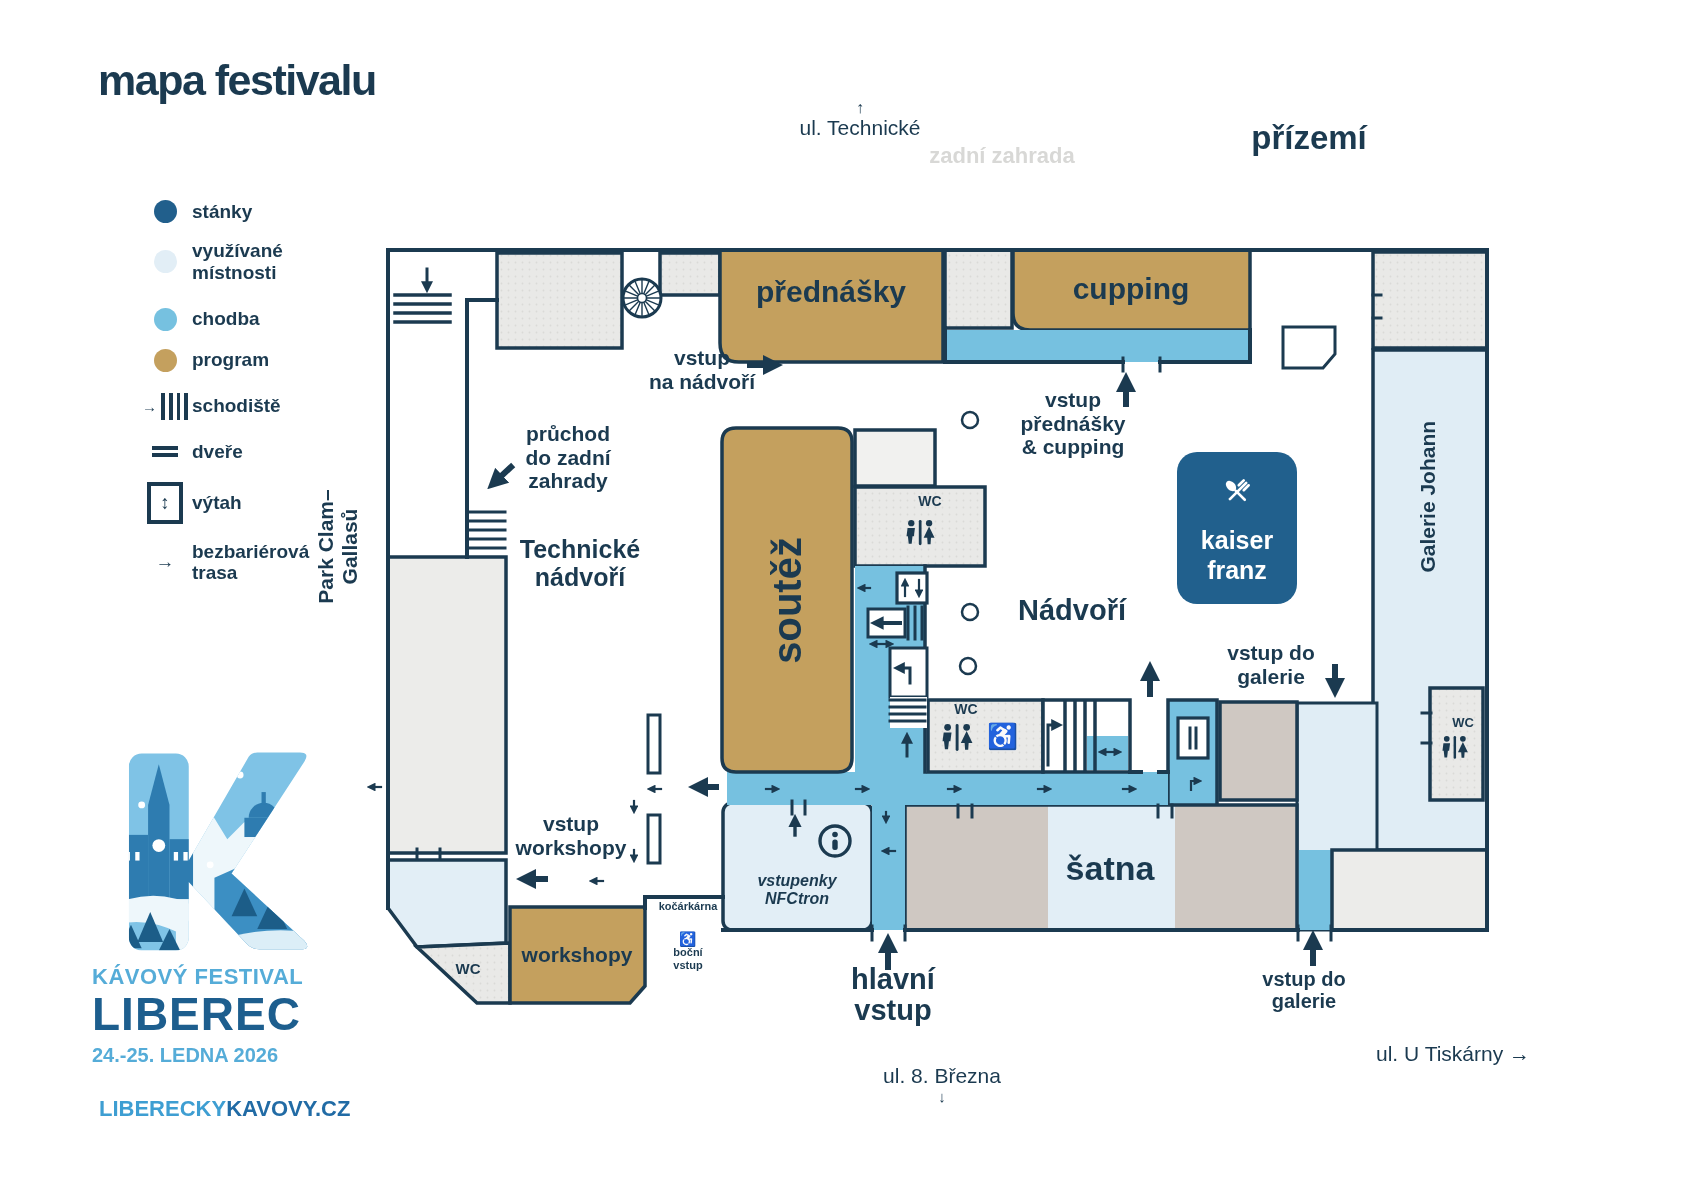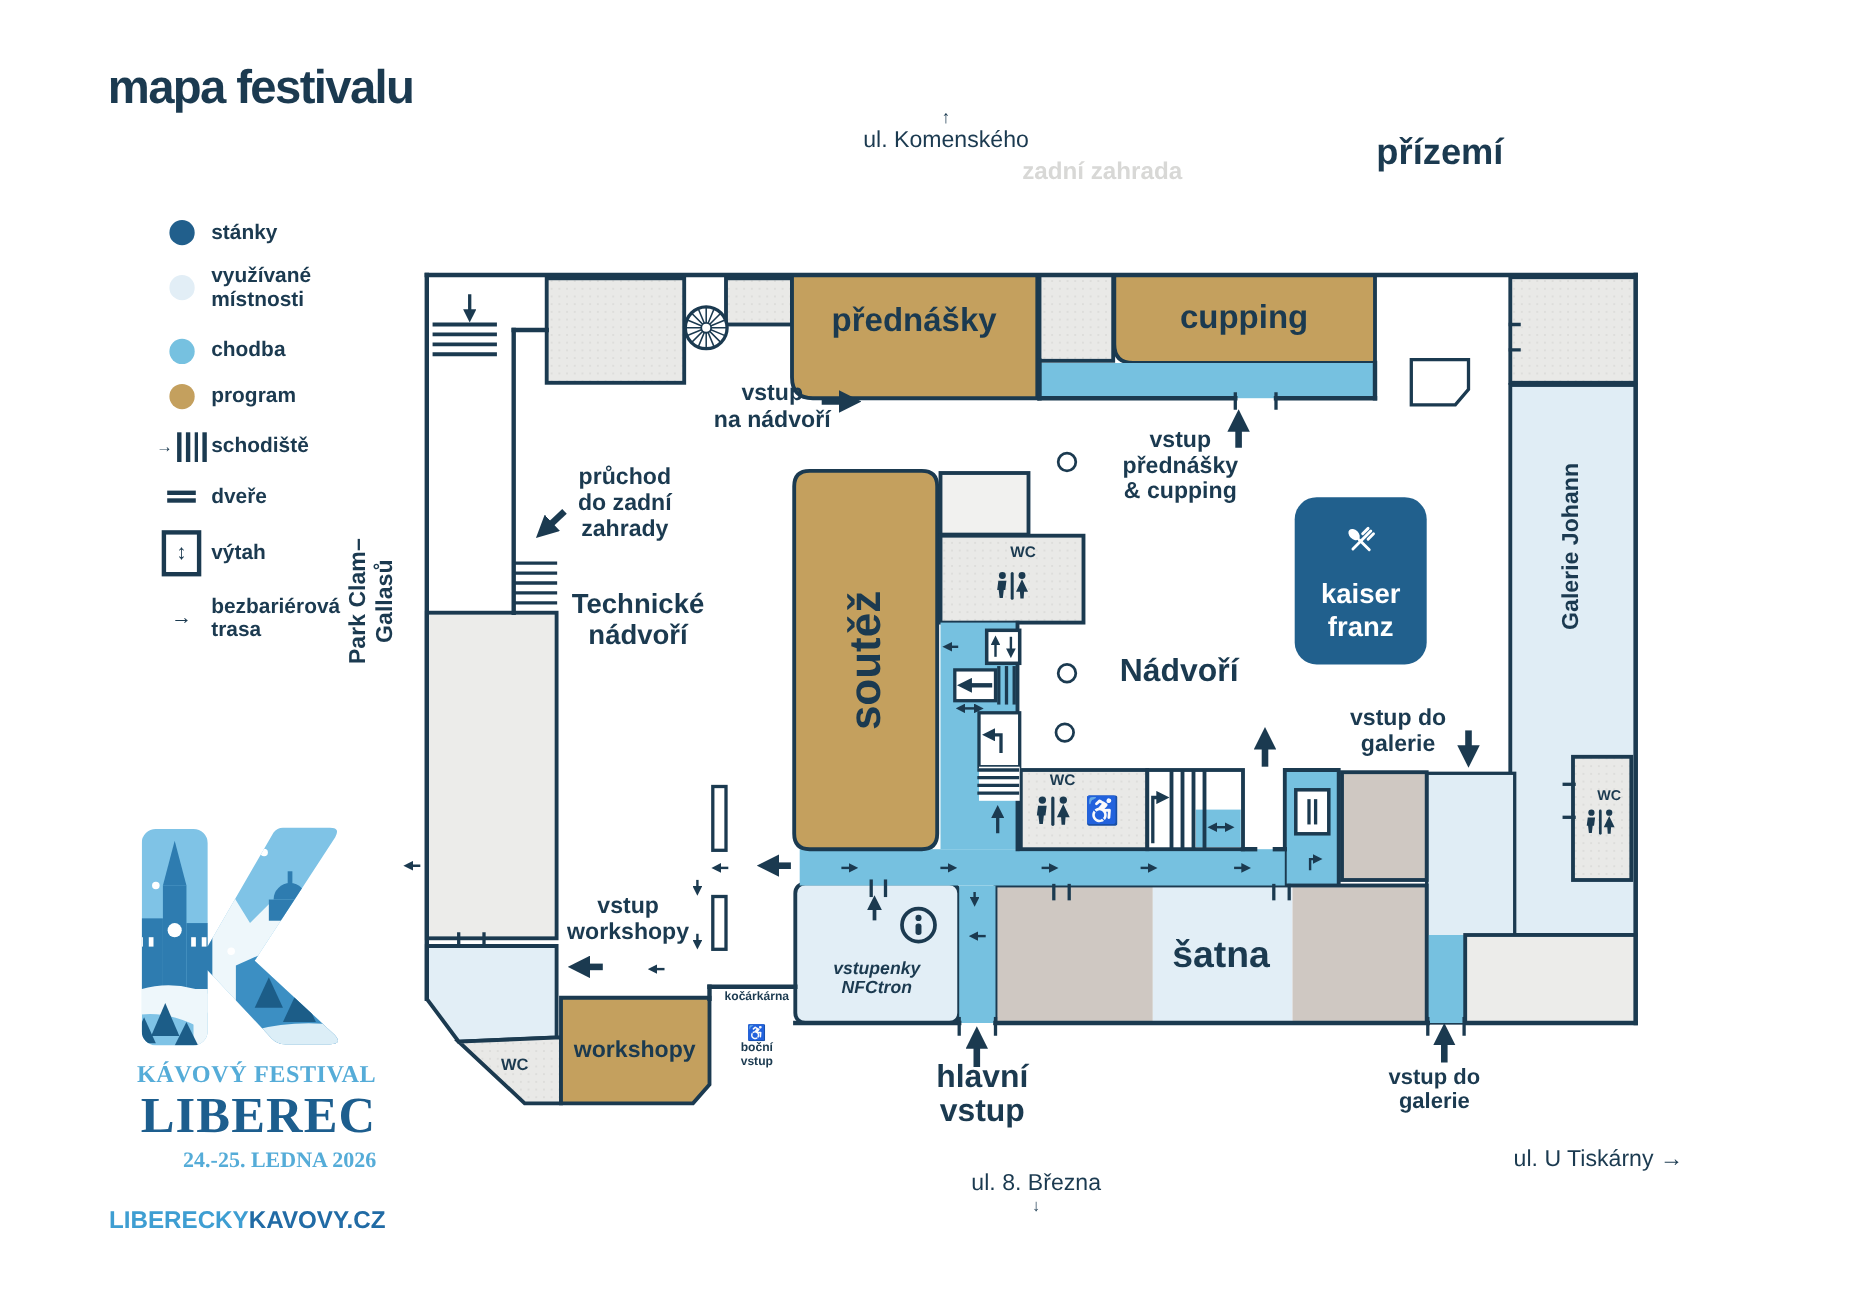--- a/index.html
+++ b/index.html
@@ -24,21 +24,21 @@
   .bars{display:flex;align-items:center;}
   .bars i{display:block;width:4px;height:27px;background:#1b3a50;margin-left:4px;}
   .bars .sar{font-size:15px;font-weight:800;}
   .door i{display:block;width:26px;height:4px;background:#1b3a50;margin:3px 0;}
   .lift{width:28px;height:34px;border:4px solid #1b3a50;display:flex;align-items:center;
         justify-content:center;font-size:19px;font-weight:800;}
   .thin-ar{font-size:19px;font-weight:700;}
   #map{left:365px;top:238px;width:1125px;height:775px;}
   #map svg{position:absolute;left:0;top:0;}
   .wchar{position:absolute;color:#1b3a50;font-weight:700;}
-  #logo-text{left:80px;top:966px;width:262px;text-align:right;line-height:1;font-family:Liberation Serif, serif;}
+  #logo-text{left:92px;top:966px;width:262px;text-align:left;line-height:1;}
   #logo-text .lf{color:#55acd8;font-size:22px;font-weight:800;letter-spacing:.5px;}
   #logo-text .lc{color:#1d5e8e;font-size:46px;font-weight:800;letter-spacing:1px;margin-top:3px;}
   #logo-text .ld{color:#55acd8;font-size:20px;font-weight:800;margin-top:8px;}
   #web{left:99px;top:1096px;font-size:22px;font-weight:800;}
   #web .w1{color:#3e9ed2;}  #web .w2{color:#216ba5;}
   #hlavni{left:793px;top:964px;width:200px;font-size:29px;line-height:1.08;}
   #brezna{left:842px;top:1064px;width:200px;text-align:center;font-weight:500;font-size:21px;}
   #brezna .ar{display:block;font-size:15px;font-weight:700;}
   #tiskarny{left:1376px;top:1042px;font-size:21px;font-weight:500;}
   #galdol{left:1245px;top:968px;width:118px;font-size:20px;font-weight:700;}
@@ -49,21 +49,21 @@
 </head>
 <body>
 
 <div id="page">
 
   <div class="abs" id="title">mapa festivalu</div>
   <div class="abs lbl" id="floor">přízemí</div>
 
   <div class="abs" id="street-top">
     <span class="ar">↑</span>
-    <span class="st">ul. Komenského</span>
+    <span class="st">ul. Technické</span>
   </div>
   <div class="abs lbl" id="zadni">zadní zahrada</div>
   <div class="abs lbl rot" id="park">Park Clam–Gallasů</div>
 
   <div class="abs" id="legend">
     <div class="lrow" style="margin-bottom:17px;">
       <span class="ic">
           <span class="dot" style="background:#215f8c;"></span>
         </span>
       <span class="lt">stánky</span>

